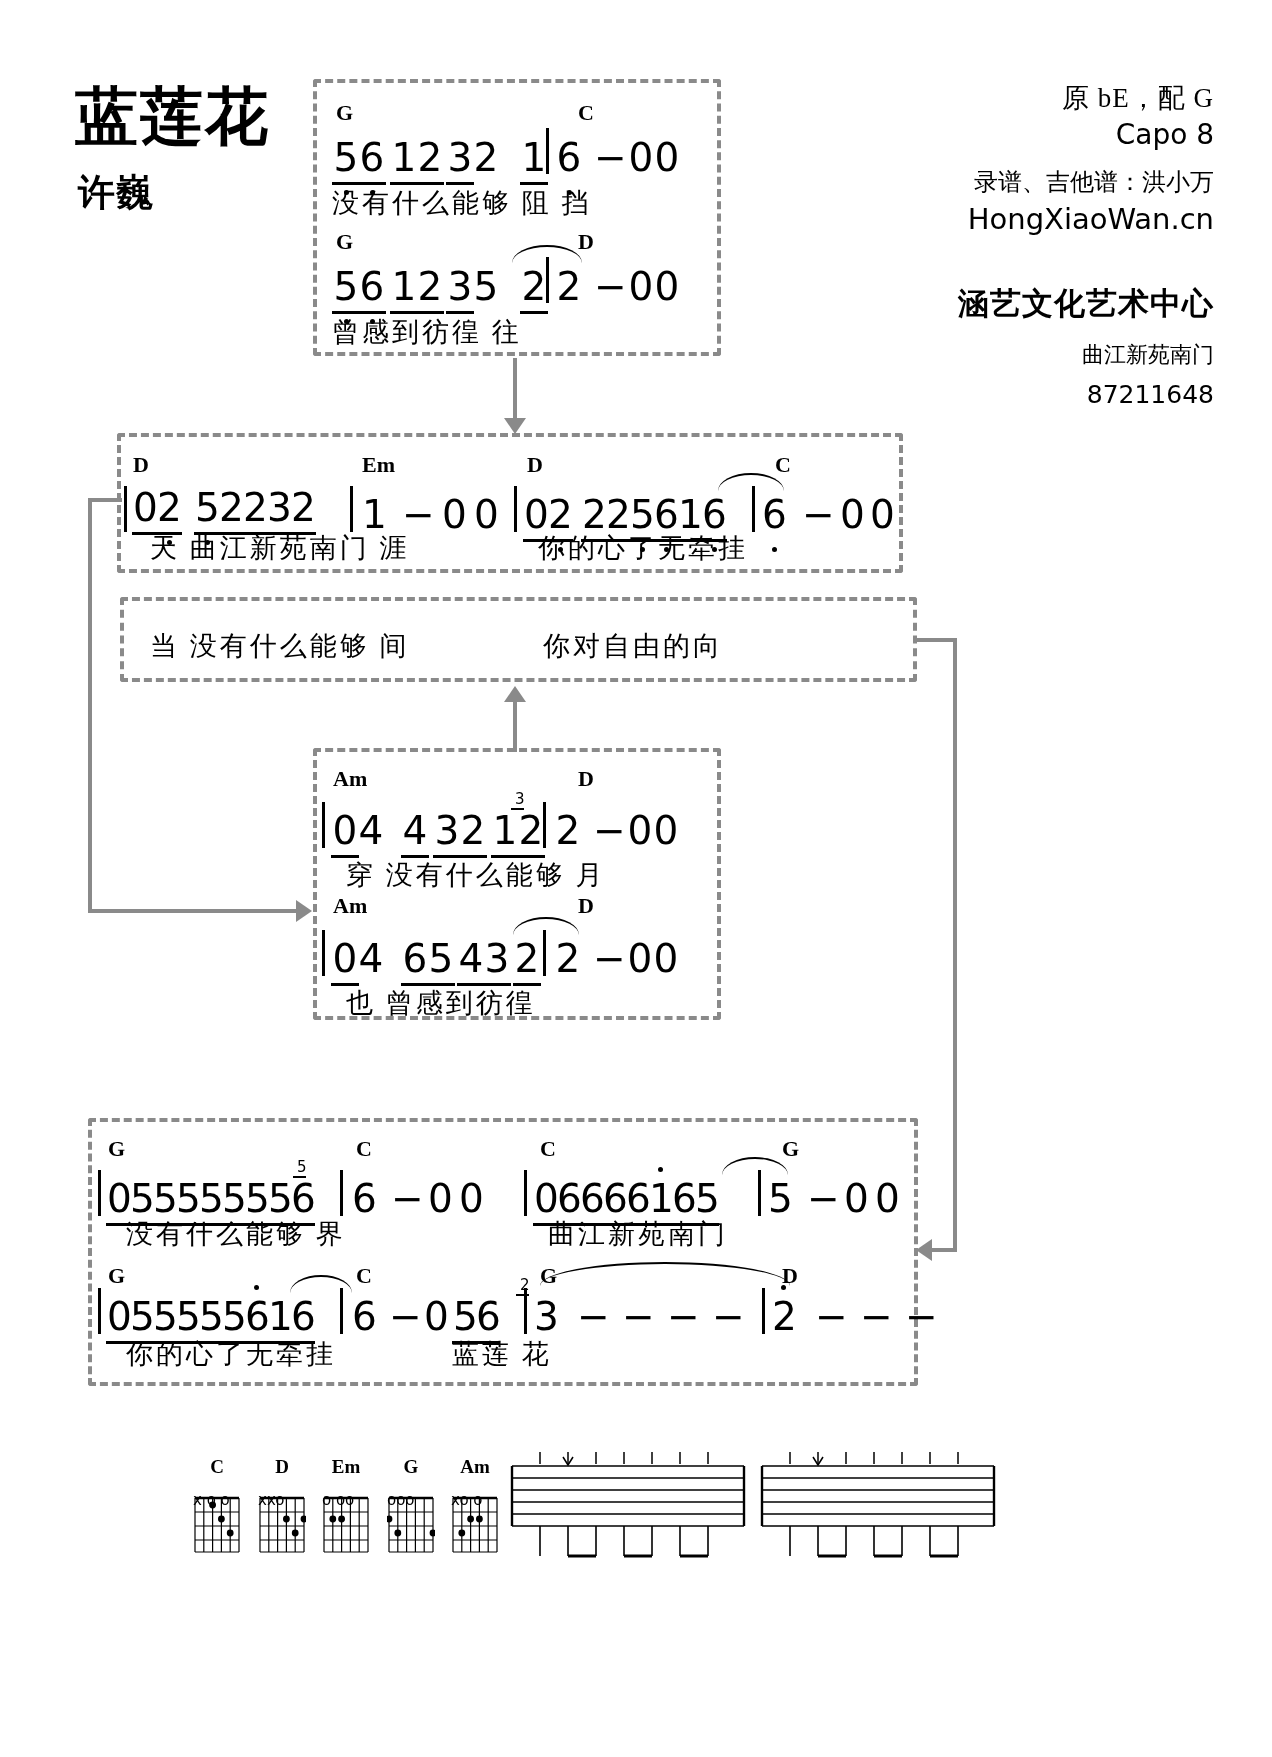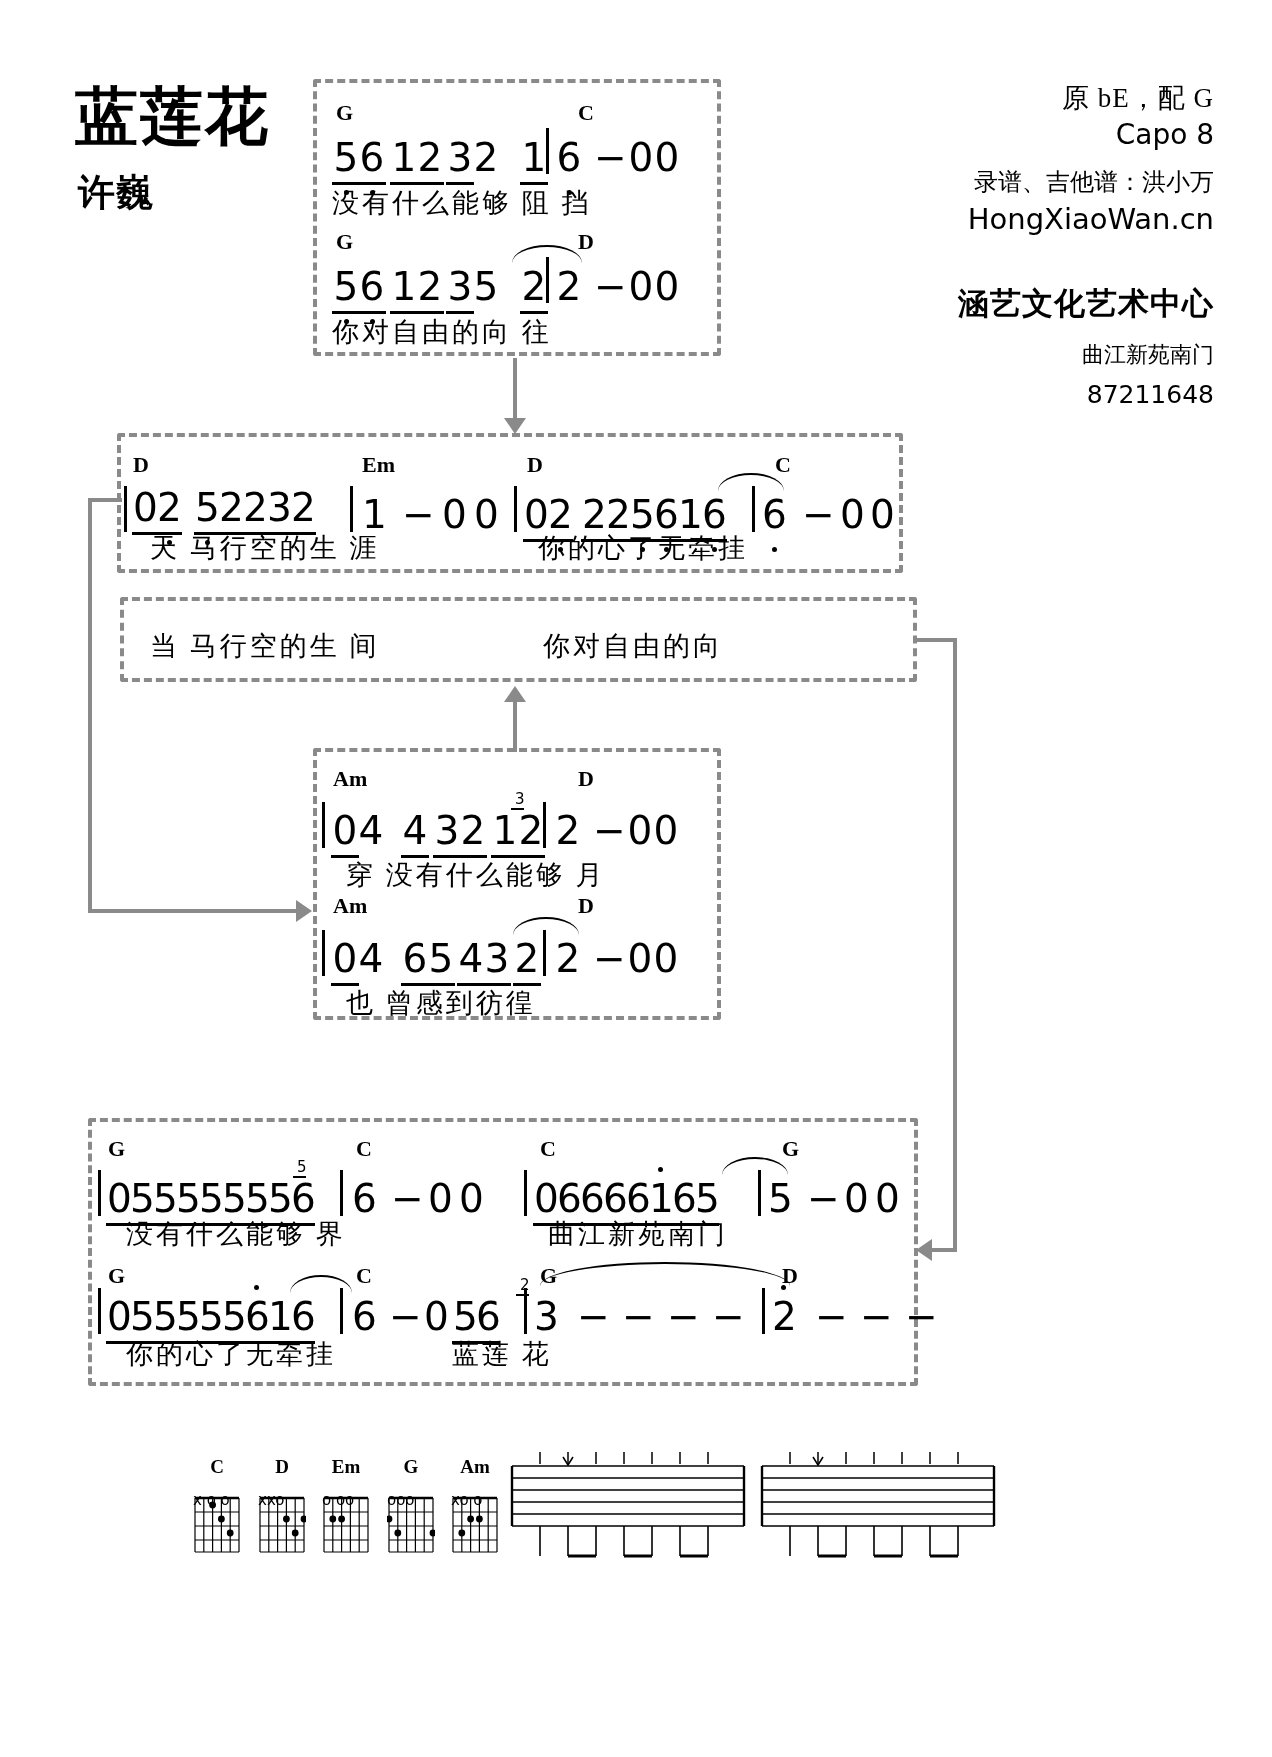--- a/index.html
+++ b/index.html
@@ -74,21 +74,21 @@
 <div class="chordline" style="left:336px;top:229px;">G</div>
 <div class="chordline" style="left:578px;top:229px;">D</div>
 <div class="notes" style="left:333px;top:264px;">
   <span class="n u1 dotlow" style="width:26px;">5</span><span class="n u1 dotlow" style="width:26px;">6</span><span style="display:inline-block;width:6px;"></span><span class="n u1" style="width:26px;">1</span><span class="n u1" style="width:26px;">2</span><span style="display:inline-block;width:4px;"></span><span class="n u1" style="width:26px;">3</span><span class="n" style="width:26px;">5</span><span style="display:inline-block;width:22px;"></span><span class="n u1" style="width:26px;">2</span>
 </div>
 <div class="bar" style="left:546px;top:257px;height:46px;"></div>
 <div class="tie" style="left:512px;top:245px;width:70px;"></div>
 <div class="notes" style="left:556px;top:264px;">
   <span class="n" style="width:26px;">2</span><span style="display:inline-block;width:12px;"></span><span class="n" style="width:26px;">−</span><span style="display:inline-block;width:8px;"></span><span class="n" style="width:26px;">0</span><span class="n" style="width:26px;">0</span>
 </div>
-<div class="lyricline" style="left:332px;top:314px;">你对自由的向 往</div>
+<div class="lyricline" style="left:332px;top:314px;">曾感到彷徨 往</div>
 
 <div class="aline" style="left:513px;top:358px;width:4px;height:64px;"></div>
 <div class="ahead ah-down" style="left:504px;top:418px;"></div>
 
 <div class="abs box" style="left:117px;top:433px;width:786px;height:140px;"></div>
 
 <div class="chordline" style="left:133px;top:452px;">D</div>
 <div class="chordline" style="left:362px;top:452px;">Em</div>
 <div class="chordline" style="left:527px;top:452px;">D</div>
 <div class="chordline" style="left:775px;top:452px;">C</div>
@@ -103,25 +103,25 @@
 </div>
 <div class="bar" style="left:514px;top:486px;height:46px;"></div>
 <div class="notes" style="left:524px;top:492px;">
   <span class="n u1" style="width:24px;">0</span><span class="n u1 dotlow" style="width:24px;">2</span><span style="display:inline-block;width:10px;"></span><span class="n u1" style="width:24px;">2</span><span class="n u1" style="width:24px;">2</span><span class="n u1 dotlow" style="width:24px;">5</span><span class="n u1 dotlow" style="width:24px;">6</span><span class="n u1" style="width:24px;">1</span><span class="n u1 dotlow" style="width:24px;">6</span>
 </div>
 <div class="tie" style="left:718px;top:473px;width:66px;"></div>
 <div class="bar" style="left:752px;top:486px;height:46px;"></div>
 <div class="notes" style="left:762px;top:492px;">
   <span class="n dotlow" style="width:24px;">6</span><span style="display:inline-block;width:16px;"></span><span class="n" style="width:24px;">−</span><span style="display:inline-block;width:14px;"></span><span class="n" style="width:24px;">0</span><span style="display:inline-block;width:6px;"></span><span class="n" style="width:24px;">0</span>
 </div>
-<div class="lyricline" style="left:150px;top:530px;">天 马行空的生 涯</div>
+<div class="lyricline" style="left:150px;top:530px;">天 曲江新苑南门 涯</div>
 <div class="lyricline" style="left:538px;top:530px;">你的心了无牵挂</div>
 
 <div class="abs box" style="left:120px;top:597px;width:797px;height:85px;"></div>
-<div class="lyricline" style="left:150px;top:628px;">当 马行空的生 间</div>
+<div class="lyricline" style="left:150px;top:628px;">当 没有什么能够 间</div>
 <div class="lyricline" style="left:543px;top:628px;">你对自由的向</div>
 
 <div class="aline" style="left:88px;top:498px;width:34px;height:4px;"></div>
 <div class="aline" style="left:88px;top:498px;width:4px;height:415px;"></div>
 <div class="aline" style="left:88px;top:909px;width:212px;height:4px;"></div>
 <div class="ahead ah-right" style="left:296px;top:900px;"></div>
 
 <div class="aline" style="left:513px;top:700px;width:4px;height:52px;"></div>
 <div class="ahead ah-up" style="left:504px;top:686px;"></div>
 

